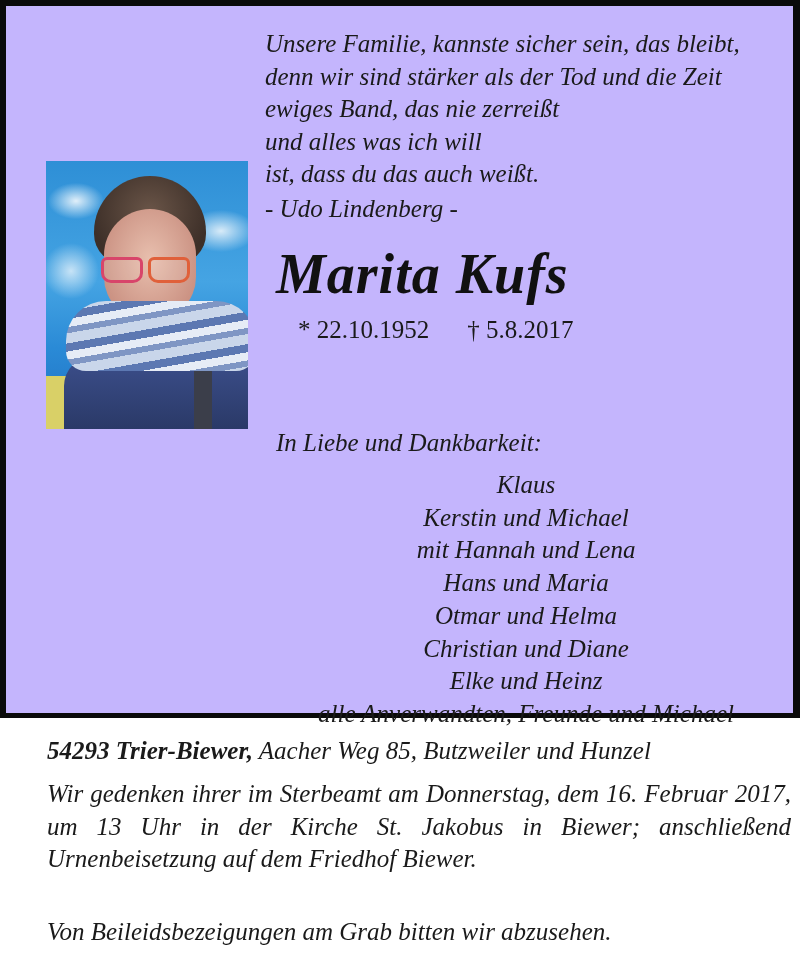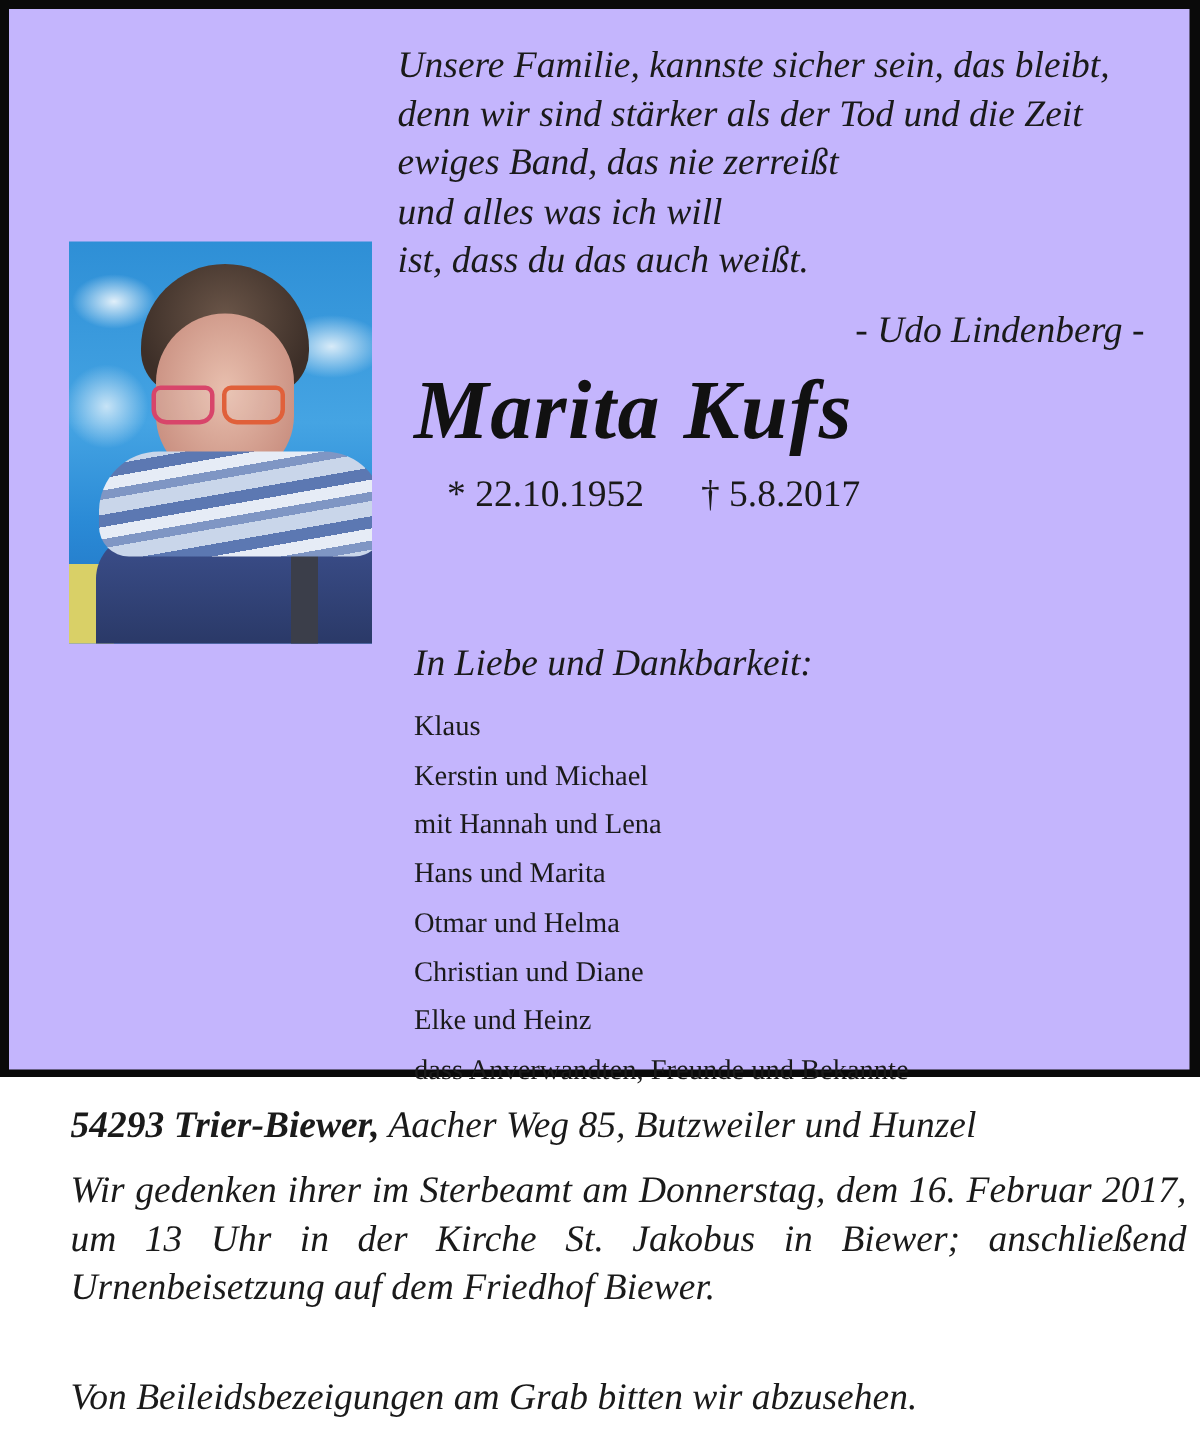--- a/index.html
+++ b/index.html
@@ -15,21 +15,21 @@
       background: #c4b5fd;
     }
     .serif { font-family: "Liberation Serif", "DejaVu Serif", serif; color: #1a1a1a; }
     .it { font-style: italic; }
 
     .quote {
       position: absolute; left: 259px; top: 22px; width: 510px;
       font-size: 25px; line-height: 32.6px;
     }
     .quote .line { display: block; white-space: nowrap; }
-    .quote .author { display: block; text-align: right; padding-right: 12px; margin-top: 14px; }
+    .quote .author { display: block; text-align: left; padding-right: 12px; margin-top: 2px; }
 
     .photo {
       position: absolute; left: 40px; top: 155px; width: 202px; height: 268px;
       overflow: hidden;
       background:
         radial-gradient(ellipse 40px 26px at 30px 40px, rgba(255,255,255,0.85), rgba(255,255,255,0) 70%),
         radial-gradient(ellipse 50px 30px at 175px 70px, rgba(255,255,255,0.8), rgba(255,255,255,0) 70%),
         radial-gradient(ellipse 40px 40px at 25px 110px, rgba(255,255,255,0.7), rgba(255,255,255,0) 70%),
         linear-gradient(180deg, #2e8fd6 0%, #45a4e3 45%, #2a8ad6 70%, #1f6fc0 100%);
     }
@@ -72,21 +72,21 @@
     .name-block { position: absolute; left: 270px; top: 236px; width: 440px; }
     .name {
       display: block; font-size: 56px; font-weight: bold; font-style: italic;
       letter-spacing: 1px; line-height: 64px; color: #111;
     }
     .maiden { display: block; font-size: 25px; font-style: italic; line-height: 32px; margin-top: 18px; padding-left: 12px; }
     .dates { display: block; font-size: 25px; line-height: 32px; margin-top: 8px; padding-left: 22px; }
     .dates .gap { display: inline-block; width: 38px; }
 
     .thanks { position: absolute; left: 270px; top: 420px; width: 500px; font-size: 25px; font-style: italic; line-height: 33px; }
-    .family { position: absolute; left: 270px; top: 463px; width: 500px; font-size: 19px; line-height: 32.7px; }
+    .family { position: absolute; left: 270px; top: 463px; width: 500px; font-size: 25px; font-style: italic; line-height: 32.7px; text-align: center; }
     .family .line { display: block; white-space: nowrap; }
 
     .address { position: absolute; left: 41px; top: 729px; width: 740px; font-size: 25px; line-height: 32px; white-space: nowrap; }
     .address .bold { font-weight: bold; font-style: italic; }
     .address .rest { font-style: italic; }
 
     .service {
       position: absolute; left: 41px; top: 772px; width: 744px;
       font-size: 25px; font-style: italic; line-height: 32.7px; text-align: justify;
     }
@@ -123,25 +123,25 @@
       <span>* 22.10.1952</span><span class="gap"></span><span>† 5.8.2017</span>
     </span>
   </div>
 
   <div class="thanks serif">In Liebe und Dankbarkeit:</div>
 
   <div class="family serif">
     <span class="line">Klaus</span>
     <span class="line">Kerstin und Michael</span>
     <span class="line">mit Hannah und Lena</span>
-    <span class="line">Hans und Marita</span>
+    <span class="line">Hans und Maria</span>
     <span class="line">Otmar und Helma</span>
     <span class="line">Christian und Diane</span>
     <span class="line">Elke und Heinz</span>
-    <span class="line">dass Anverwandten, Freunde und Bekannte</span>
+    <span class="line">alle Anverwandten, Freunde und Michael</span>
   </div>
 
   <div class="address serif">
     <span class="bold">54293 Trier-Biewer,</span><span class="rest"> Aacher Weg 85, Butzweiler und Hunzel</span>
   </div>
 
   <div class="service serif">Wir gedenken ihrer im Sterbeamt am Donnerstag, dem 16. Februar 2017, um 13 Uhr in der Kirche St. Jakobus in Biewer; anschließend Urnenbeisetzung auf dem Friedhof Biewer.</div>
 
   <div class="closing serif">Von Beileidsbezeigungen am Grab bitten wir abzusehen.</div>
 

